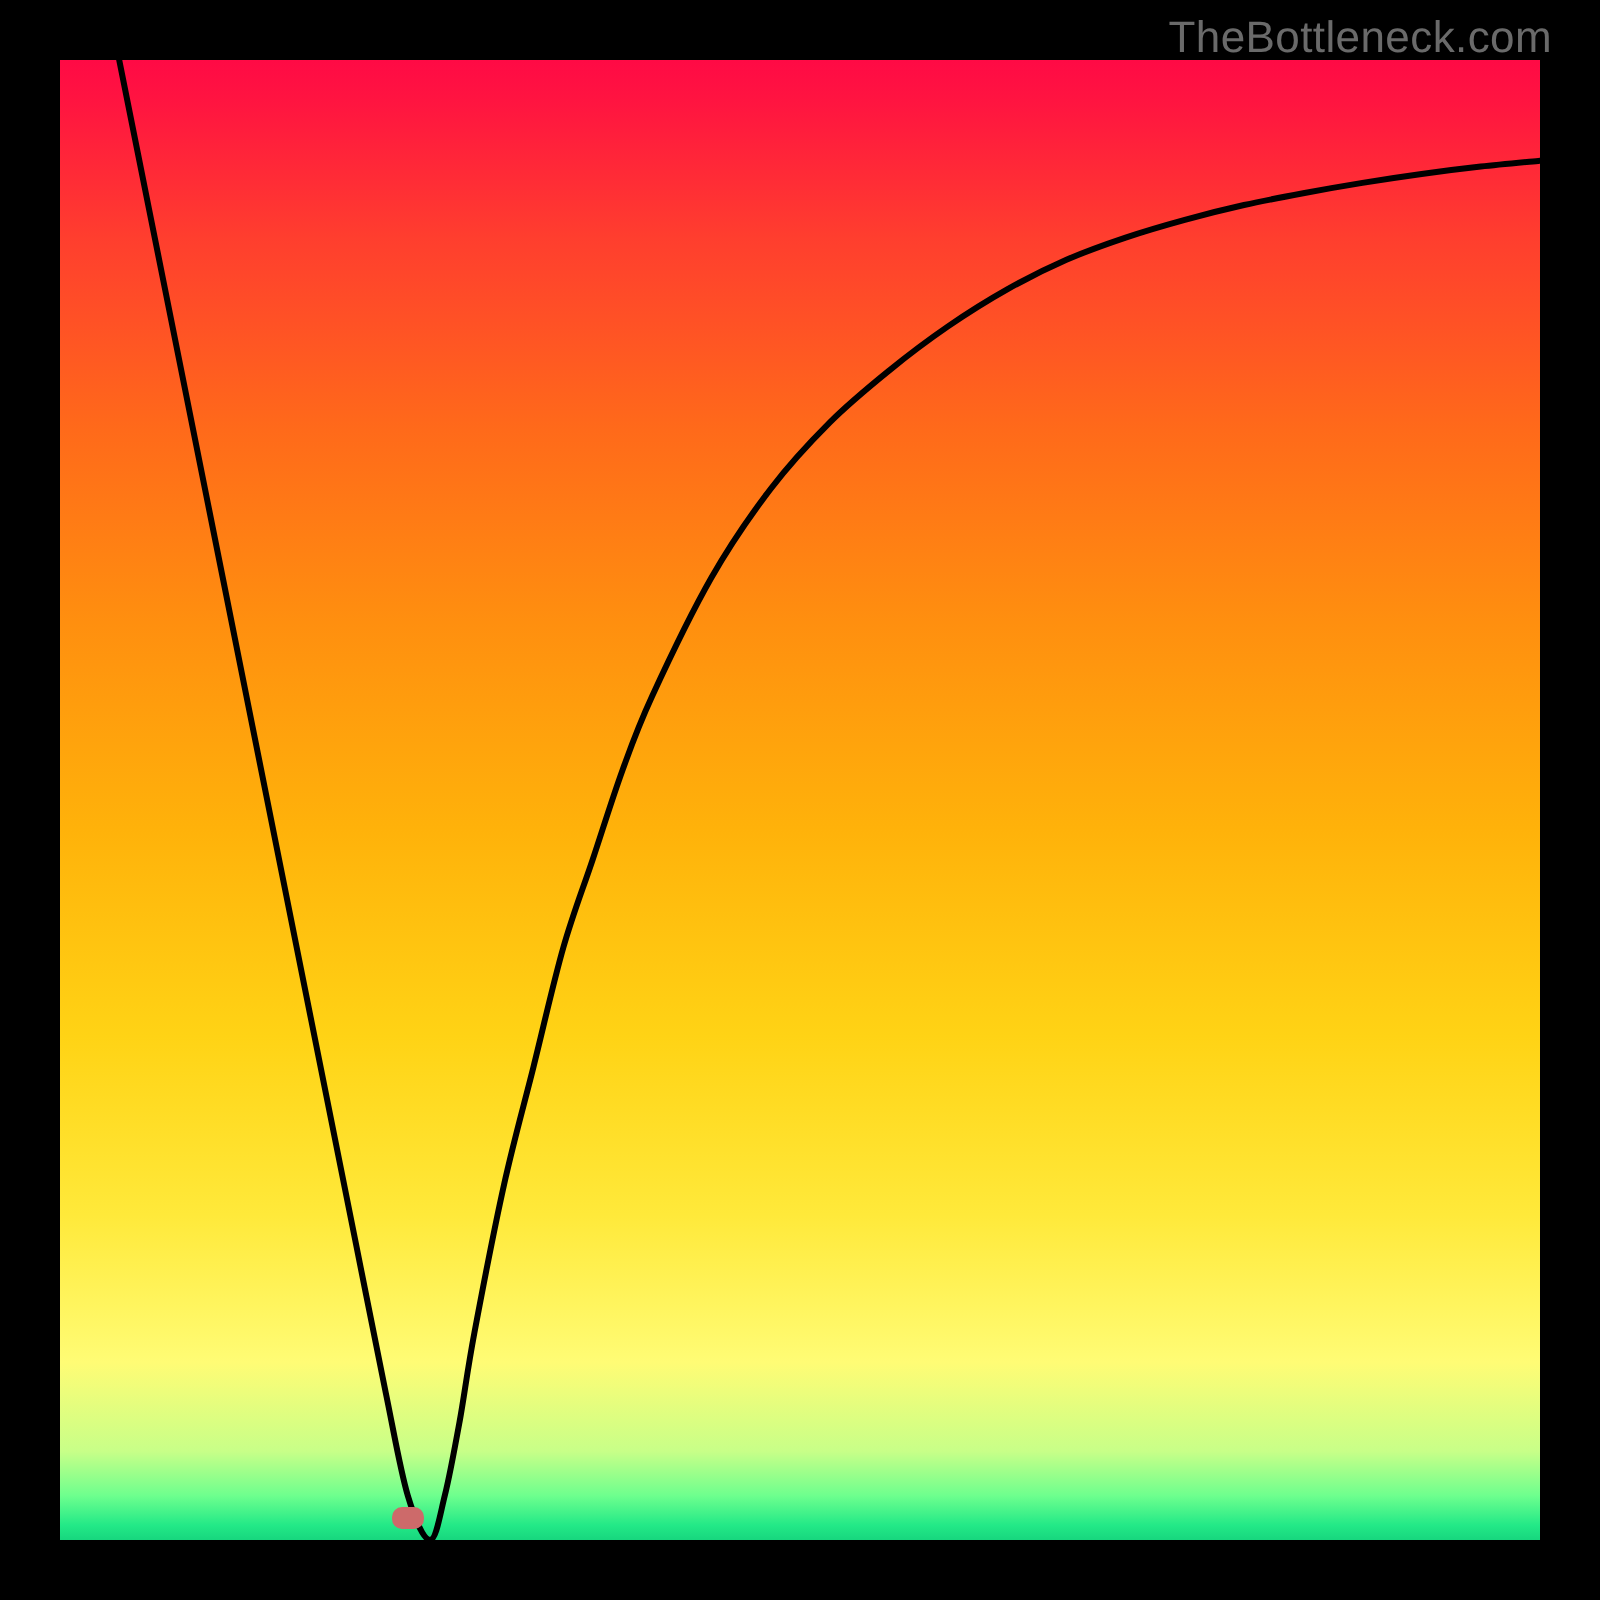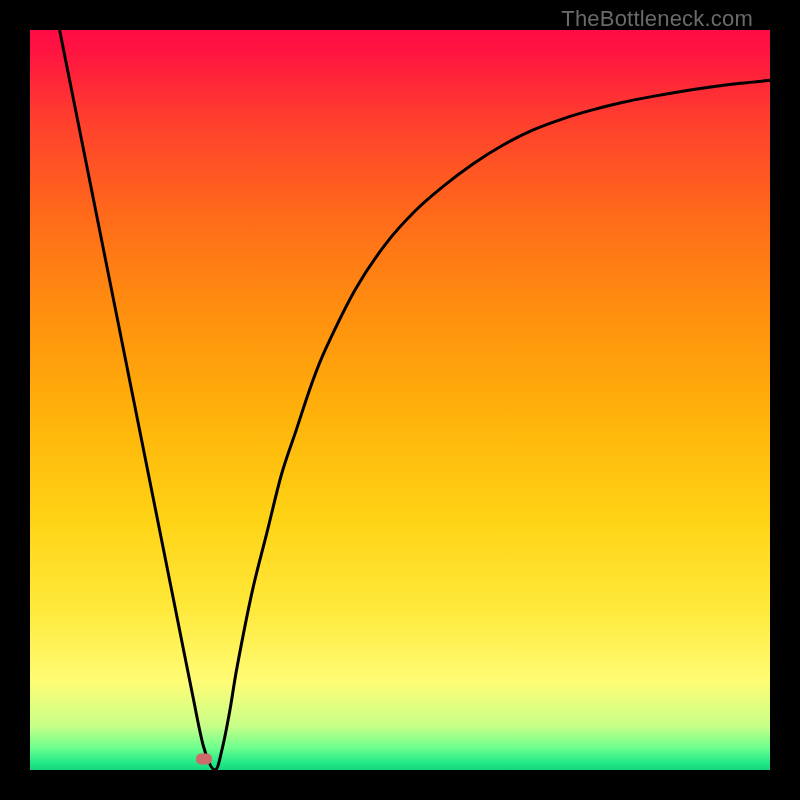--- a/index.html
+++ b/index.html
@@ -33,21 +33,21 @@
       #ffe93a 78%,
       #fffc75 88%,
       #c8ff88 94%,
       #6eff8e 97%,
       #23e987 99%,
       #17d67e 100%);
   }
   .watermark {
     position: absolute;
     top: 6px;
-    right: 47px;
+    right: 24px;
     color: #6a6a6a;
     font-size: 22px;
     font-weight: 500;
     letter-spacing: 0.2px;
     user-select: none;
   }
   svg {
     position: absolute;
     left: 0;
     top: 0;

